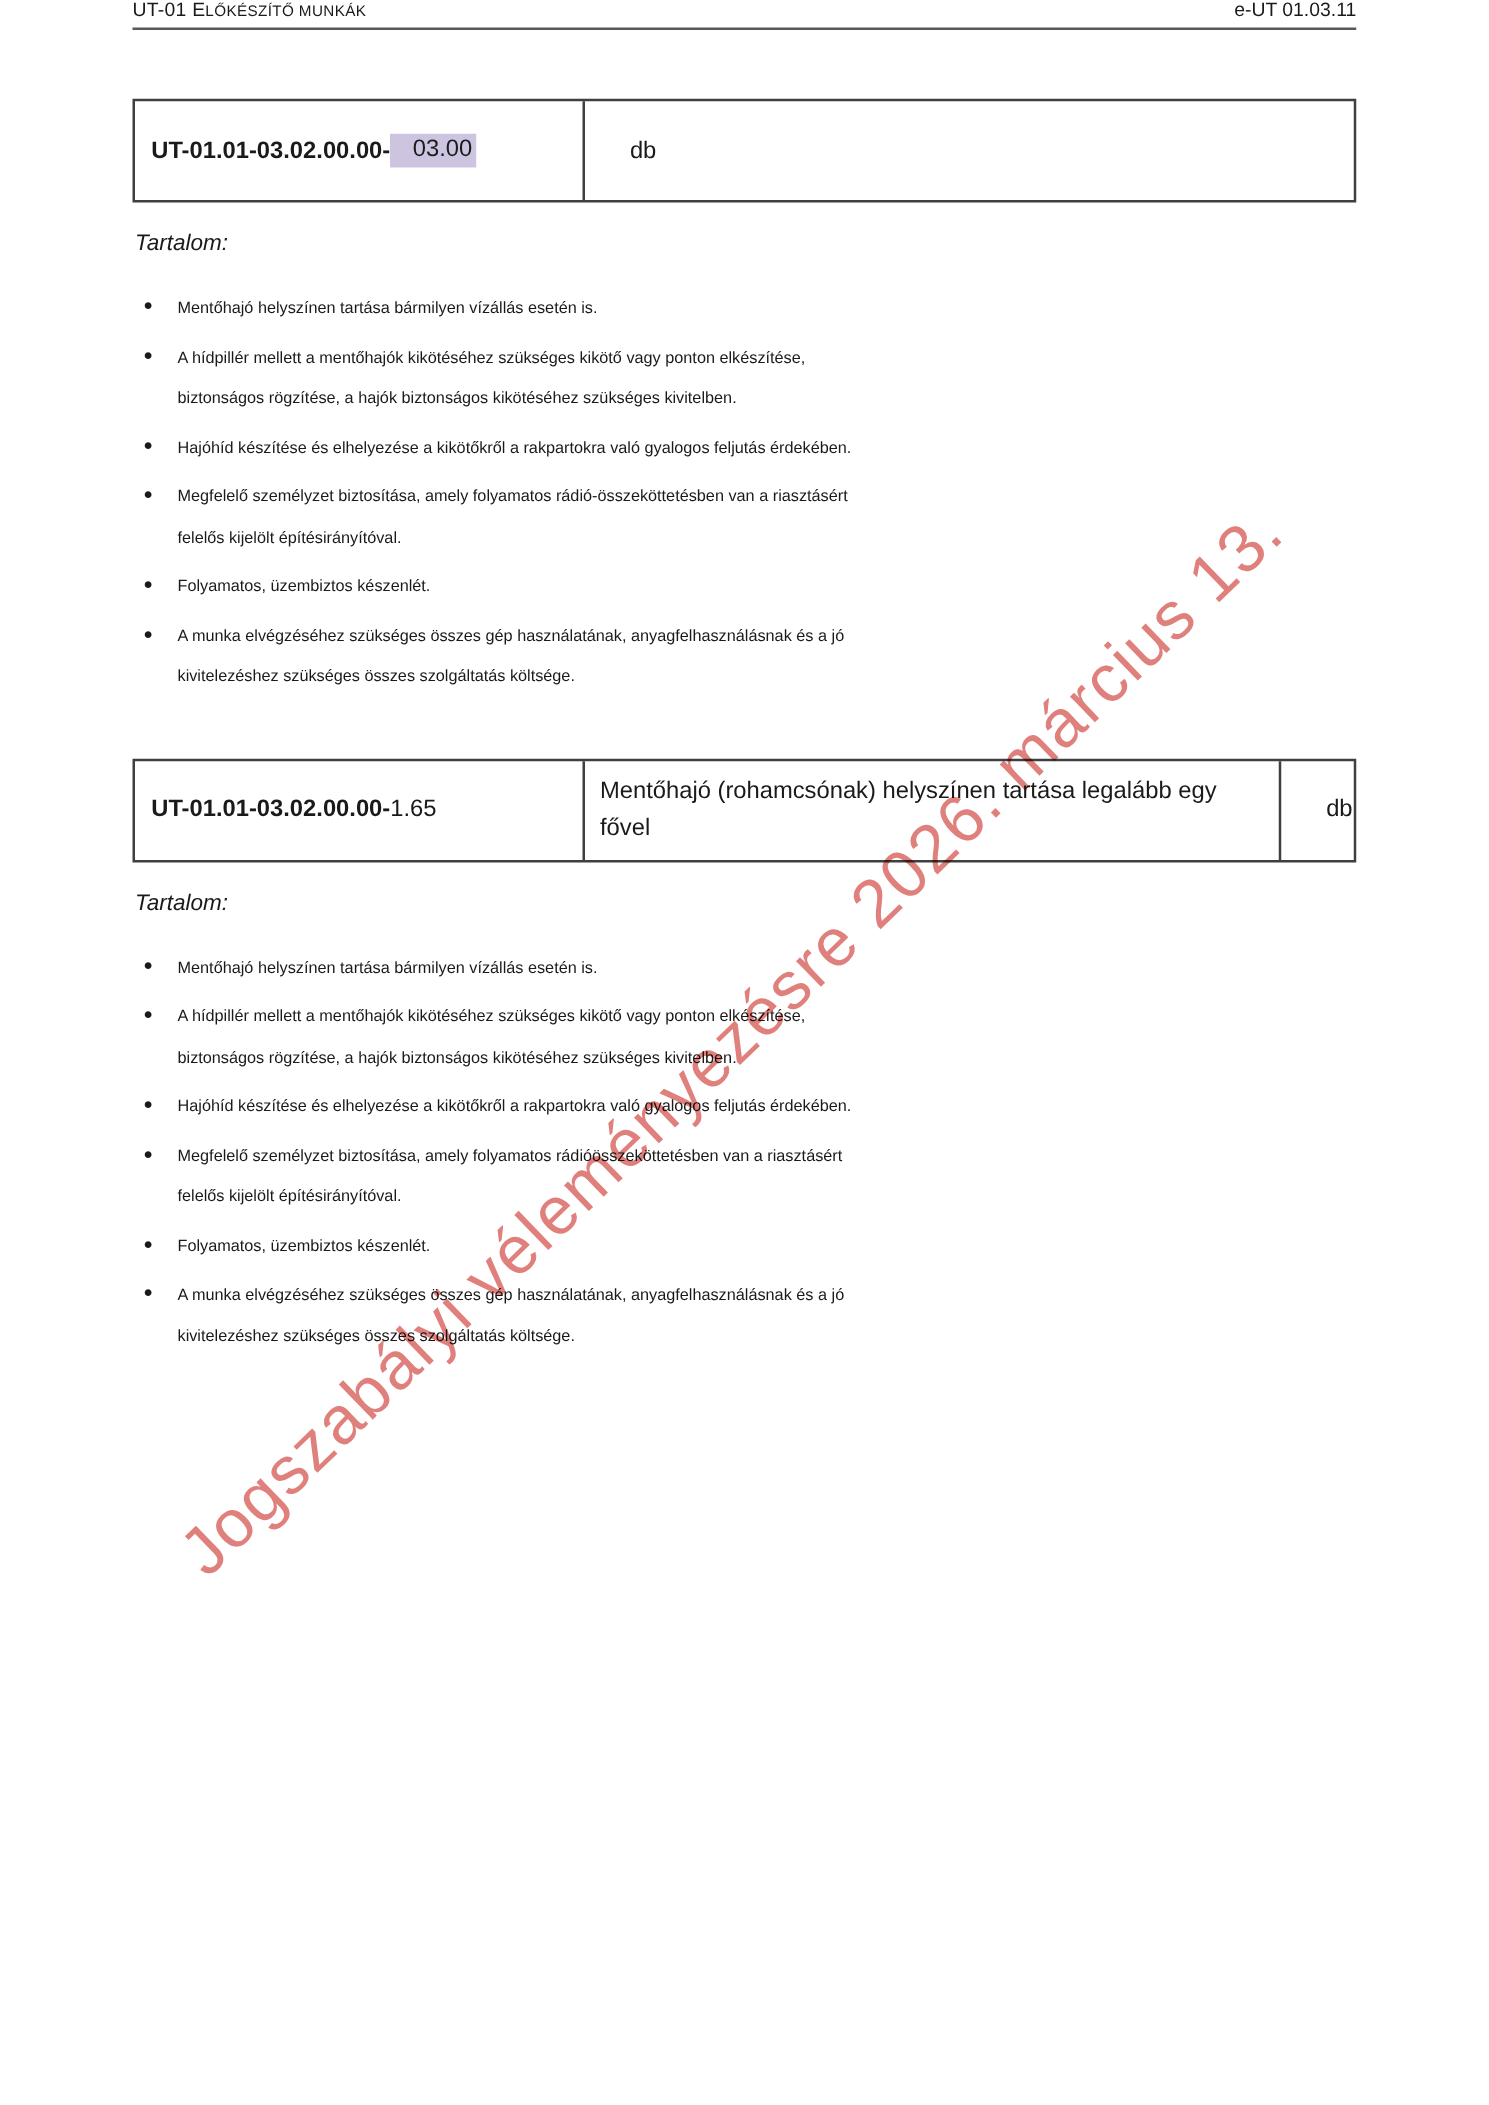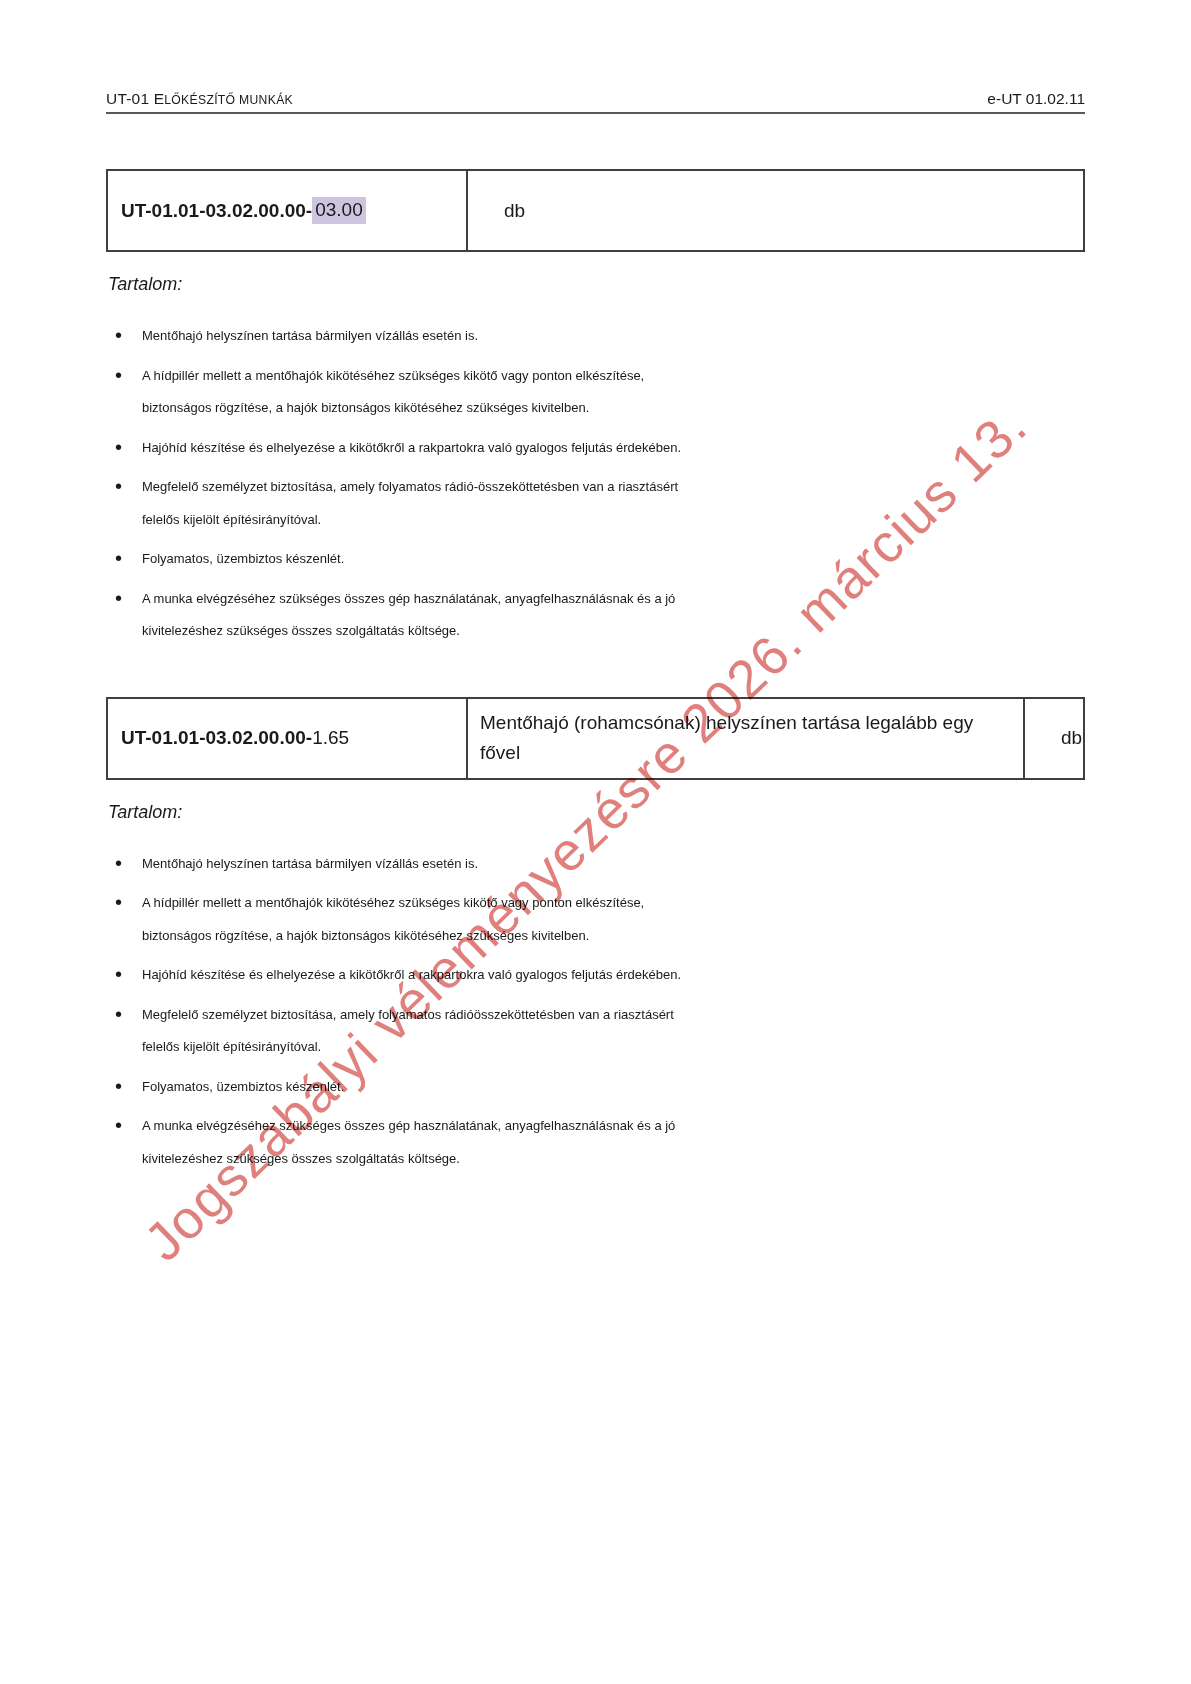--- a/index.html
+++ b/index.html
@@ -14,38 +14,38 @@
     position:relative;
     width:1191px;height:1684px;
     background:#ffffff;
     overflow:hidden;
     font-family:"Liberation Sans","DejaVu Sans",sans-serif;
     color:var(--text);
   }
   .content{position:absolute;left:106px;top:0;width:979px;}
 
   
-  .hdr-row{display:flex;justify-content:space-between;align-items:baseline;margin-top:90px;}
+  .hdr-row{display:flex;justify-content:space-between;align-items:baseline;}
   .h-big{font-size:15.5px;letter-spacing:0.2px;}
   .h-small{font-size:12.2px;letter-spacing:0.3px;}
   .h-right{font-size:15.5px;}
   .h-rule{border-top:2.4px solid var(--rule);margin-top:4px;height:0;}
 
   
   .spec-table{display:flex;border:2px solid var(--border);height:79px;background:#fff;}
   .spec-table.t1{margin-top:55px;}
   .spec-table.t2{margin-top:49px;}
   .cell{box-sizing:border-box;}
   .cell+.cell{border-left:2px solid var(--border);padding-left:35px;}
   .cell.code{
     width:358px;display:flex;align-items:center;
     padding-left:13px;font-size:19px;font-weight:bold;white-space:nowrap;
   }
   .code-suffix{font-weight:normal;}
-  .code-suffix.hl{background:var(--purple);padding:2px 3px 3px 3px;}
+  .code-suffix.hl{background:var(--purple);padding:2px 3px 3px 18px;}
   .cell.desc{
     flex:1;display:flex;align-items:center;
     padding:0 12px;font-size:19px;line-height:30px;white-space:pre-line;
   }
   .cell.desc.purple{background:var(--purple);}
   .cell.unit{width:60px;display:flex;align-items:center;justify-content:center;font-size:19px;}
 
   .tartalom{margin:22px 0 0 2px;font-size:18px;font-style:italic;}
   ul.content-list{list-style:none;margin:25px 0 0 0;padding:0;}
   ul.content-list li{
@@ -76,21 +76,21 @@
 </head>
 <body>
 
 <div class="page">
   <div class="content">
 
     <div class="hdr-row">
       <span>
         <span class="h-big">UT-01 E</span><span class="h-small">LŐKÉSZÍTŐ MUNKÁK</span>
       </span>
-      <span class="h-right">e-UT 01.02.11</span>
+      <span class="h-right">e-UT 01.03.11</span>
     </div>
     <div class="h-rule"></div>
 
     <div class="spec-table t1">
       <div class="cell code">
         <span>UT-01.01-03.02.00.00-</span>
           <span class="code-suffix hl">03.00</span>
       </div>
       <div class="cell unit">db</div>
     </div>

